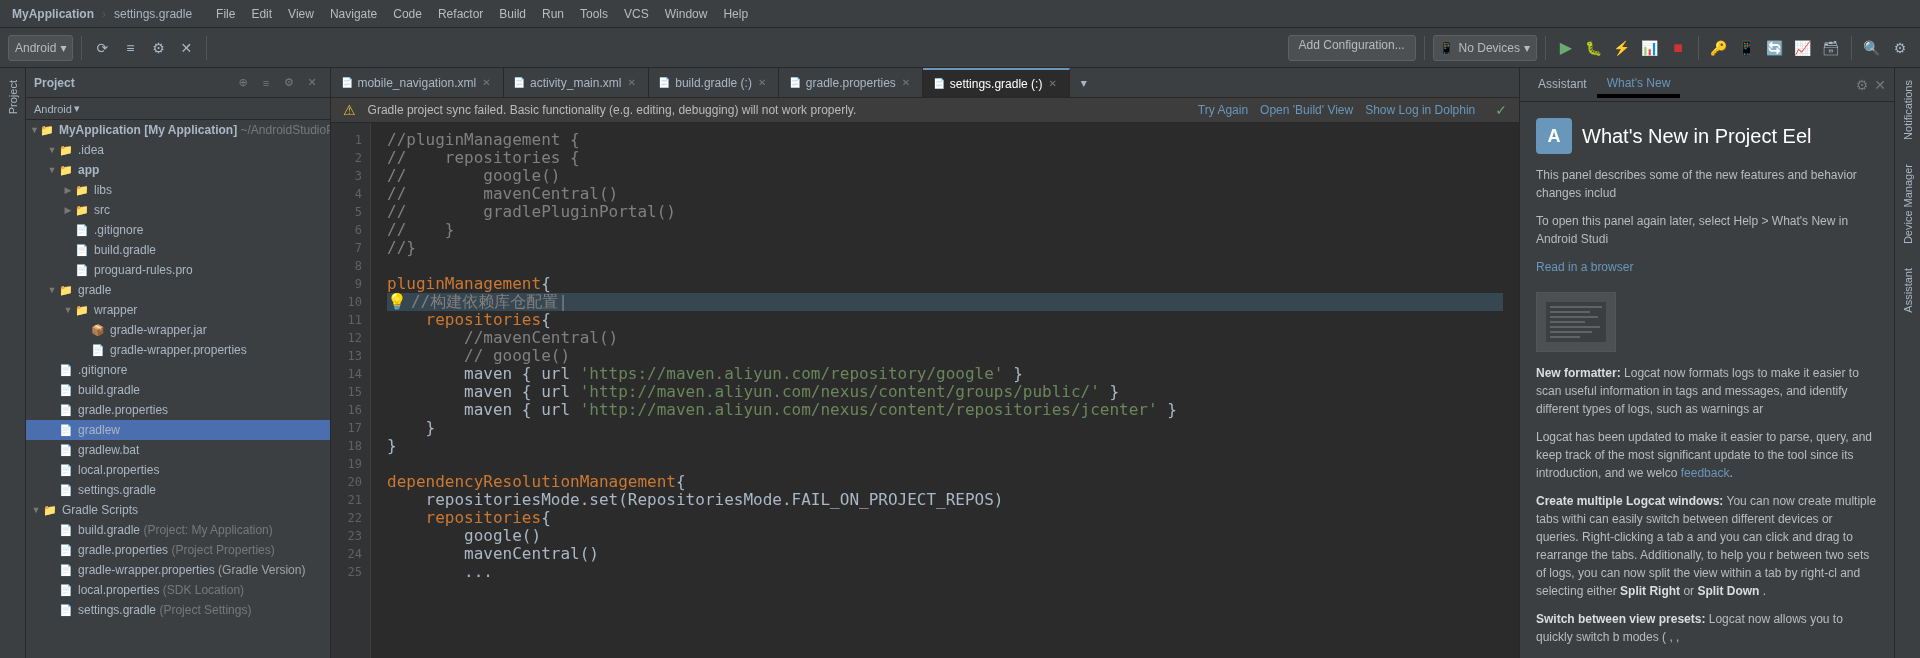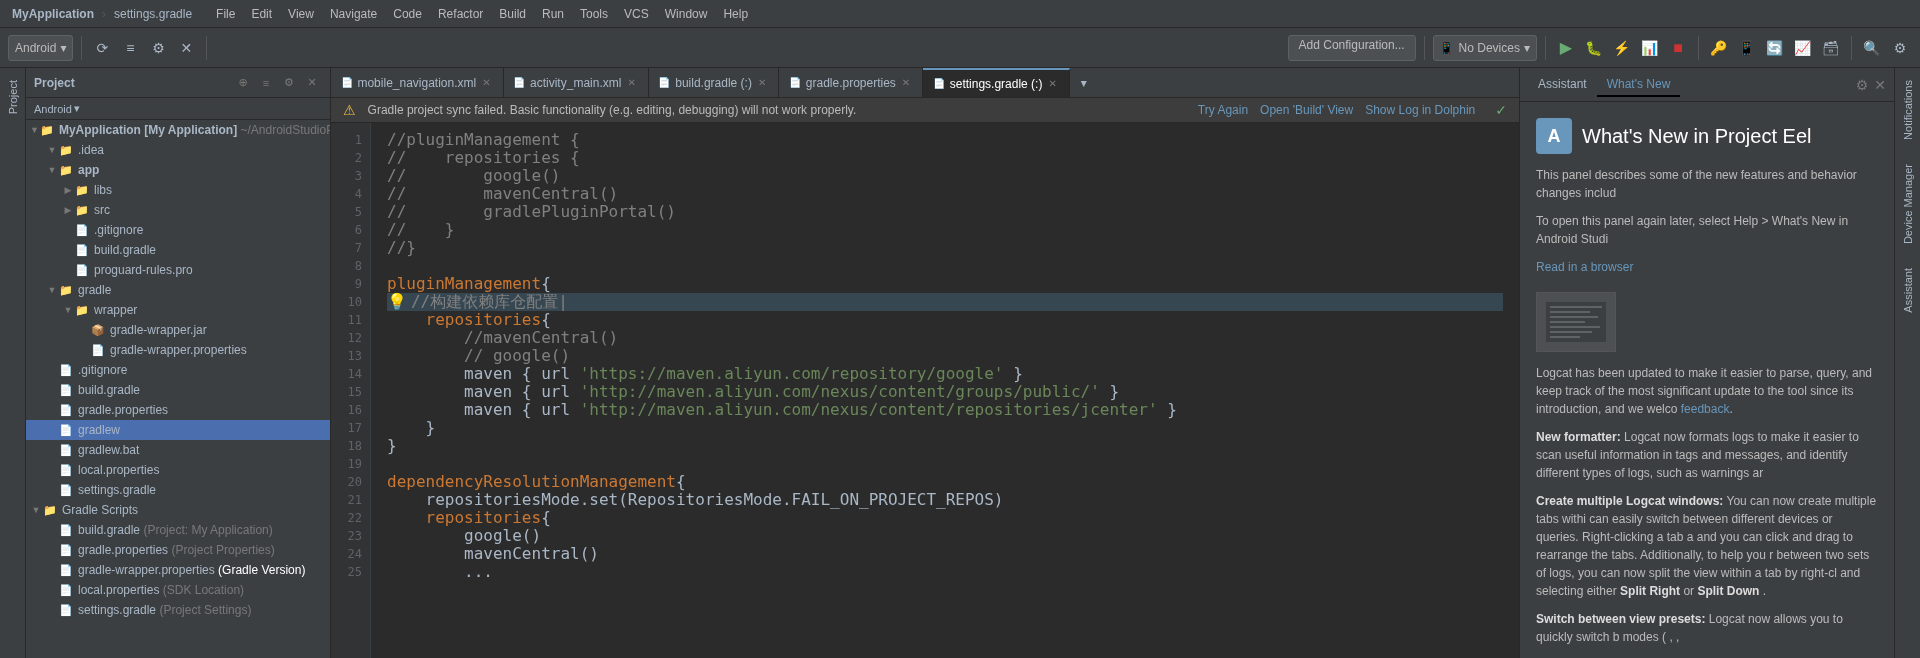--- a/index.html
+++ b/index.html
@@ -70,21 +70,21 @@
     .comment { color: #808080; }
     .keyword { color: #cc7832; }
     .string { color: #6a8759; }
     .normal { color: #a9b7c6; }
     .bulb { color: #f0c040; margin-right: 4px; }
 
     
     #assistant-panel { width: 375px; background: #3c3f41; border-left: 1px solid #282828; display: flex; flex-direction: column; overflow: hidden; }
     #assistant-tabs { display: flex; align-items: center; background: #3c3f41; border-bottom: 1px solid #282828; padding: 0 8px; height: 34px; }
     .assistant-tab { padding: 4px 10px; font-size: 12px; color: #a9b7c6; cursor: pointer; border-bottom: 2px solid transparent; }
-    .assistant-tab.active { color: #6897bb; border-bottom: 2px solid #000000; }
+    .assistant-tab.active { color: #6897bb; border-bottom: 4px solid #000000; }
     .assistant-gear { margin-left: auto; cursor: pointer; color: #787878; font-size: 14px; }
     .assistant-close { cursor: pointer; color: #787878; font-size: 14px; margin-left: 6px; }
 
     #assistant-content { flex: 1; overflow-y: auto; padding: 16px; background: #3c3f41; }
     .assistant-header { display: flex; align-items: center; gap: 10px; margin-bottom: 12px; }
     .assistant-logo { width: 36px; height: 36px; background: #6897bb; border-radius: 4px; display: flex; align-items: center; justify-content: center; color: white; font-weight: bold; font-size: 18px; flex-shrink: 0; }
     .assistant-title { font-size: 20px; color: #ffffff; font-weight: 300; }
     .assistant-body { font-size: 12px; color: #bbbbbb; line-height: 1.5; }
     .assistant-body p { margin-bottom: 10px; }
     .assistant-link { color: #6897bb; cursor: pointer; }
@@ -315,21 +315,21 @@
       <div class="tree-item">
         <span class="tree-indent" style="width:16px"></span>
         <span class="tree-arrow" style="width:12px"></span>
         <span class="tree-icon file-color">📄</span>
         <span class="tree-label">gradle.properties <span style="color:#787878">(Project Properties)</span></span>
       </div>
       <div class="tree-item">
         <span class="tree-indent" style="width:16px"></span>
         <span class="tree-arrow" style="width:12px"></span>
         <span class="tree-icon file-color">📄</span>
-        <span class="tree-label">gradle-wrapper.properties <span style="color:#ffffff">(Gradle Version)</span></span>
+        <span class="tree-label">gradle-wrapper.properties <span style="color:#a3a3a3">(Gradle Version)</span></span>
       </div>
       <div class="tree-item">
         <span class="tree-indent" style="width:16px"></span>
         <span class="tree-arrow" style="width:12px"></span>
         <span class="tree-icon file-color">📄</span>
         <span class="tree-label">local.properties <span style="color:#787878">(SDK Location)</span></span>
       </div>
       <div class="tree-item">
         <span class="tree-indent" style="width:16px"></span>
         <span class="tree-arrow" style="width:12px"></span>
@@ -462,26 +462,26 @@
             <rect x="4" y="9" width="40" height="2" fill="#606366"></rect>
             <rect x="4" y="14" width="48" height="2" fill="#606366"></rect>
             <rect x="4" y="19" width="35" height="2" fill="#606366"></rect>
             <rect x="4" y="24" width="50" height="2" fill="#606366"></rect>
             <rect x="4" y="29" width="42" height="2" fill="#606366"></rect>
             <rect x="4" y="34" width="30" height="2" fill="#606366"></rect>
           </svg>
         </div>
         <div class="assistant-body">
           <p>
+            <span class="bold-text">New formatter:</span>
+            <span>Logcat now formats logs to make it easier to scan useful information in tags and messages, and identify different types of logs, such as warnings ar</span>
+          </p>
+          <p>
             <span>Logcat has been updated to make it easier to parse, query, and keep track of the most significant update to the tool since its introduction, and we welco</span>
             <span class="assistant-link">feedback</span>.
-          </p>
-          <p>
-            <span class="bold-text">New formatter:</span>
-            <span>Logcat now formats logs to make it easier to scan useful information in tags and messages, and identify different types of logs, such as warnings ar</span>
           </p>
           <p>
             <span class="bold-text">Create multiple Logcat windows:</span>
             <span> You can now create multiple tabs withi can easily switch between different devices or queries. Right-clicking a tab a and you can click and drag to rearrange the tabs. Additionally, to help you r between two sets of logs, you can now split the view within a tab by right-cl and selecting either </span>
             <span class="bold-text">Split Right</span>
             <span> or </span>
             <span class="bold-text">Split Down</span>
             <span>.</span>
           </p>
           <p>

